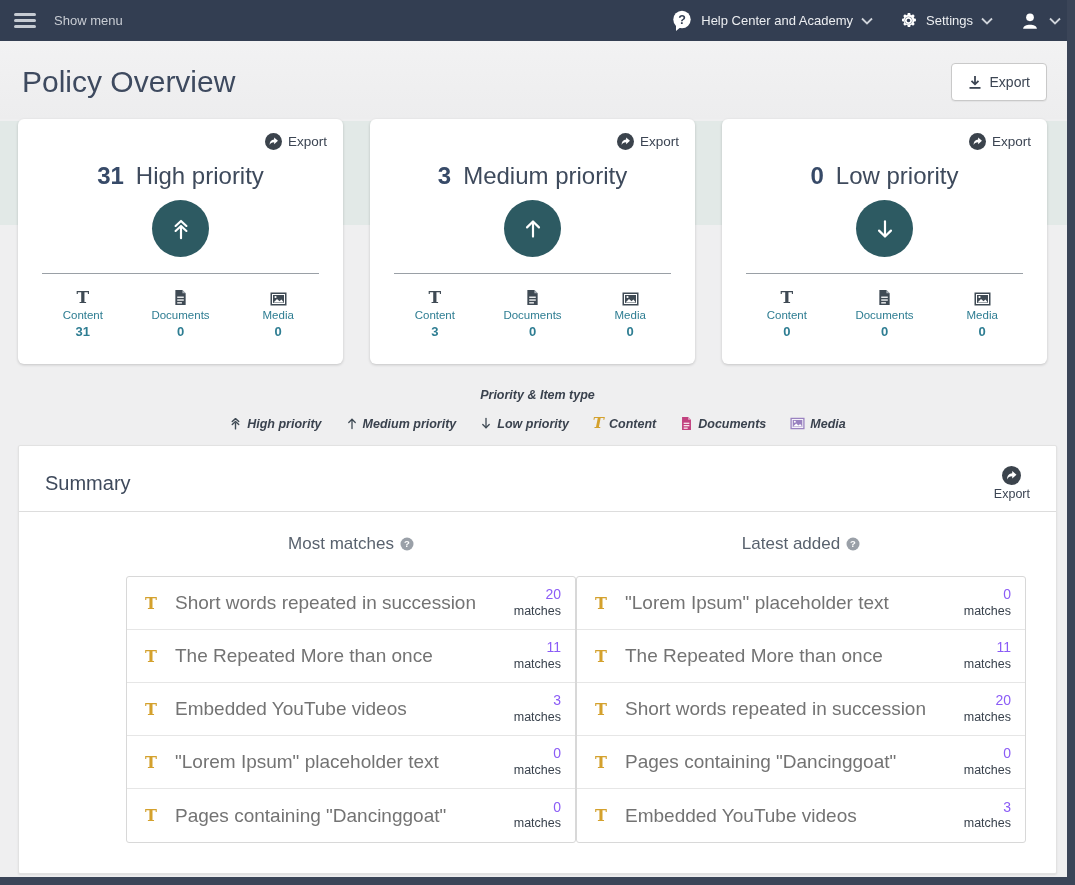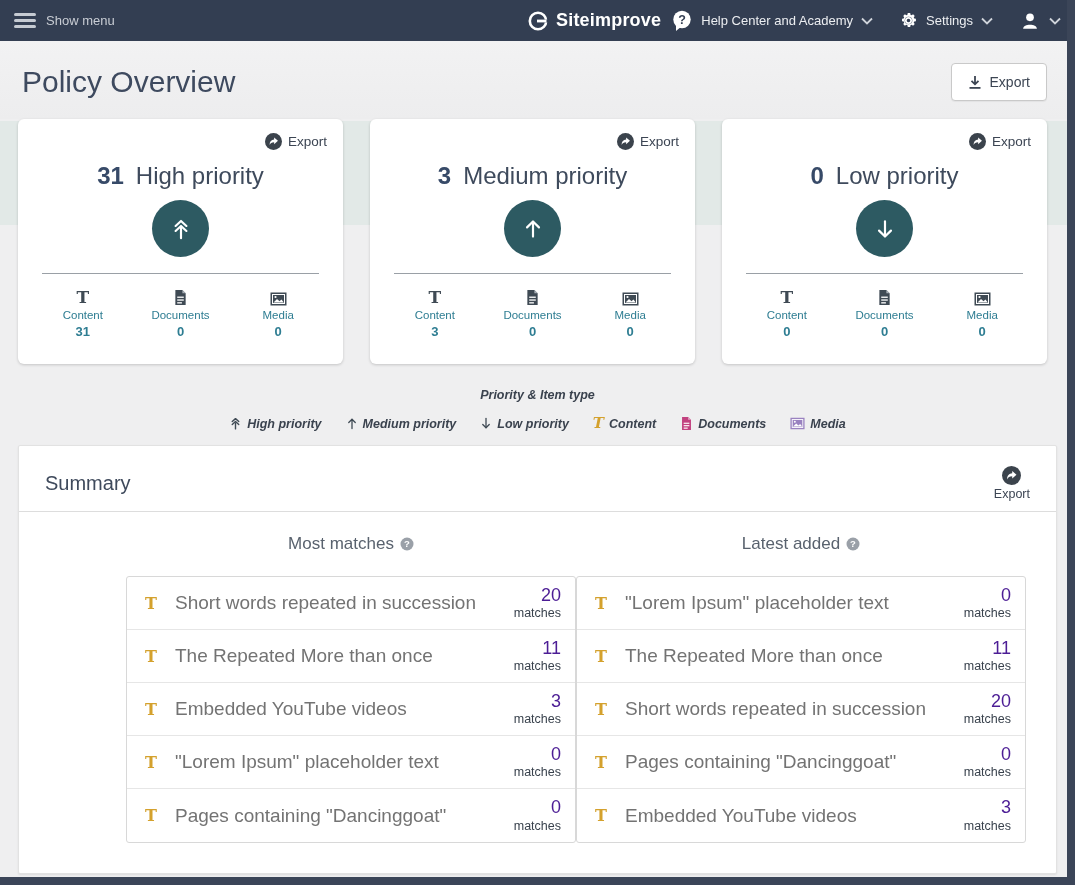--- a/index.html
+++ b/index.html
@@ -1,21 +1,21 @@
 <!DOCTYPE html>
 <html><head>
 <meta charset="utf-8">
 <style>
   * { margin:0; padding:0; box-sizing:border-box; }
   html,body { width:1075px; height:885px; overflow:hidden; }
   body { font-family:"Liberation Sans", sans-serif; background:#efeff0; position:relative; }
 
   
   .topbar { height:41px; background:#333e52; display:flex; align-items:center; padding:0 14px; position:relative; }
-  .showmenu { display:flex; align-items:center; gap:10px; cursor:pointer; }
+  .showmenu { display:flex; align-items:center; gap:18px; cursor:pointer; }
   .hamburger { width:22px; display:flex; flex-direction:column; gap:3px; }
   .hamburger span { height:3px; border-radius:2px; background:#c6cbd3; }
   .showmenu-label { color:#c9cdd4; font-size:13px; }
   .brand { position:absolute; left:527px; top:0; height:41px; display:flex; align-items:center; gap:7px; cursor:pointer; }
   .brand-text { color:#ffffff; font-size:18px; font-weight:bold; letter-spacing:.2px; }
   .nav-right { margin-left:auto; display:flex; align-items:center; gap:26px; }
   .nav-item { display:flex; align-items:center; gap:8px; color:#eceef1; font-size:13px; cursor:pointer; }
   .chev { display:inline-block; }
 
   
@@ -55,21 +55,21 @@
   .summary-export { display:flex; flex-direction:column; align-items:center; gap:2px; font-size:12.5px; color:#3c4553; cursor:pointer; }
   .summary-body { display:flex; justify-content:flex-end; padding:22px 30px 30px; }
   .sum-col { width:450px; }
   .col-heading { text-align:center; font-size:17px; color:#59626e; display:flex; justify-content:center; align-items:center; gap:6px; margin-bottom:22px; }
   .list-box { border:1px solid #d8d8d8; border-radius:3px; background:#fff; }
   .list-row { display:flex; align-items:center; height:53px; padding:0 14px 0 18px; border-bottom:1px solid #e6e6e6; }
   .list-row:last-child { border-bottom:none; }
   .row-ticon { font-family:"DejaVu Serif", serif; font-weight:bold; color:#d4a12d; font-size:16px; width:30px; }
   .row-link { font-size:19px; color:#737373; cursor:pointer; }
   .row-count { margin-left:auto; text-align:right; line-height:1.25; }
-  .row-count .num { font-size:18px; color:#4c1d95; }
+  .row-count .num { font-size:14px; color:#8b5cf6; }
   .row-count .unit { font-size:12.5px; color:#39424d; }
 
   
   .scroll-right { position:absolute; top:0; right:0; width:8px; height:885px; background:#3b4558; }
   .scroll-bottom { position:absolute; left:0; bottom:0; width:1075px; height:8px; background:#3b4558; }
 
   svg { display:block; }
 </style>
 </head>
 <body>
@@ -77,30 +77,20 @@
 <div class="topbar">
   <div class="showmenu">
     <span class="hamburger">
         <span></span>
         <span></span>
         <span></span>
       </span>
     <span class="showmenu-label">Show menu</span>
   </div>
 
-  <div class="brand">
-    <span>
-      <svg width="22" height="22" viewBox="0 0 22 22">
-        <circle cx="11" cy="11" r="8.2" fill="none" stroke="#ffffff" stroke-width="2.6"></circle>
-        <rect x="16.5" y="9.6" width="5" height="2.8" fill="#333e52"></rect>
-        <rect x="10" y="9.6" width="9.5" height="2.8" fill="#ffffff"></rect>
-      </svg>
-    </span>
-    <span class="brand-text">Siteimprove</span>
-  </div>
 
   <div class="nav-right">
     <div class="nav-item">
       <span>
         <svg width="22" height="23" viewBox="0 0 22 23">
           <circle cx="11" cy="10.5" r="8.7" fill="#ffffff"></circle>
           <path d="M5 16 L5 22 L11 17 Z" fill="#ffffff"></path>
           <text x="11" y="14.6" text-anchor="middle" font-family="Liberation Sans, sans-serif" font-size="12.5" font-weight="bold" fill="#333e52">?</text>
         </svg>
       </span>

